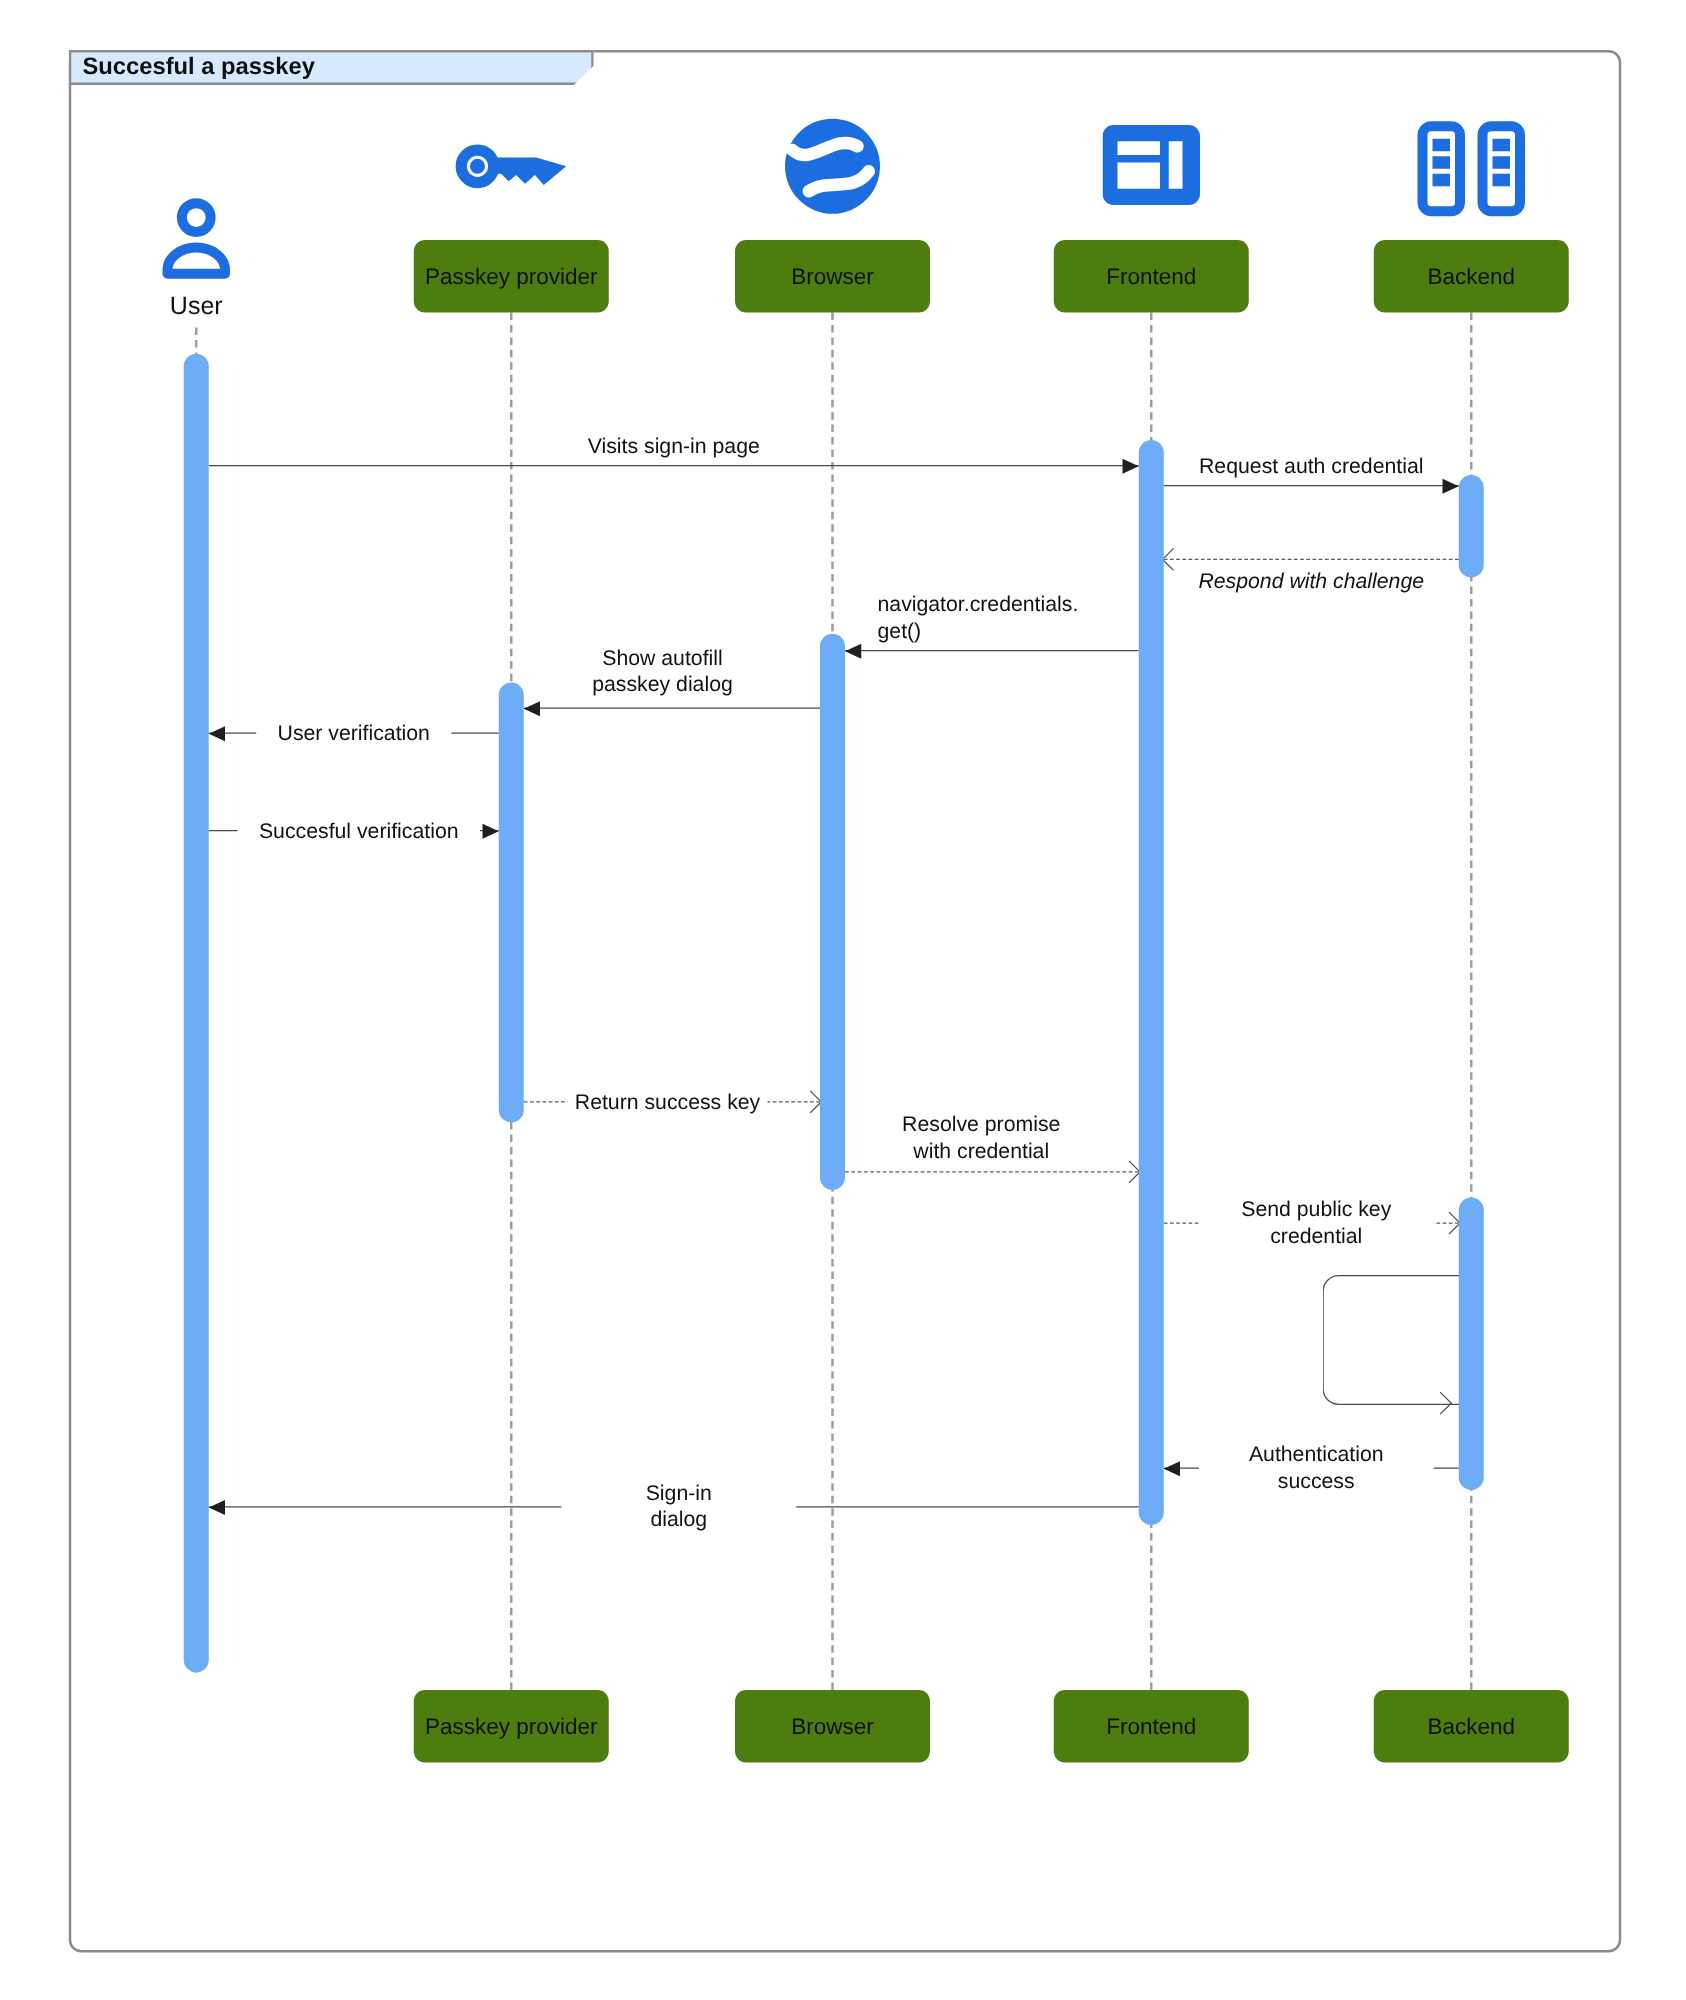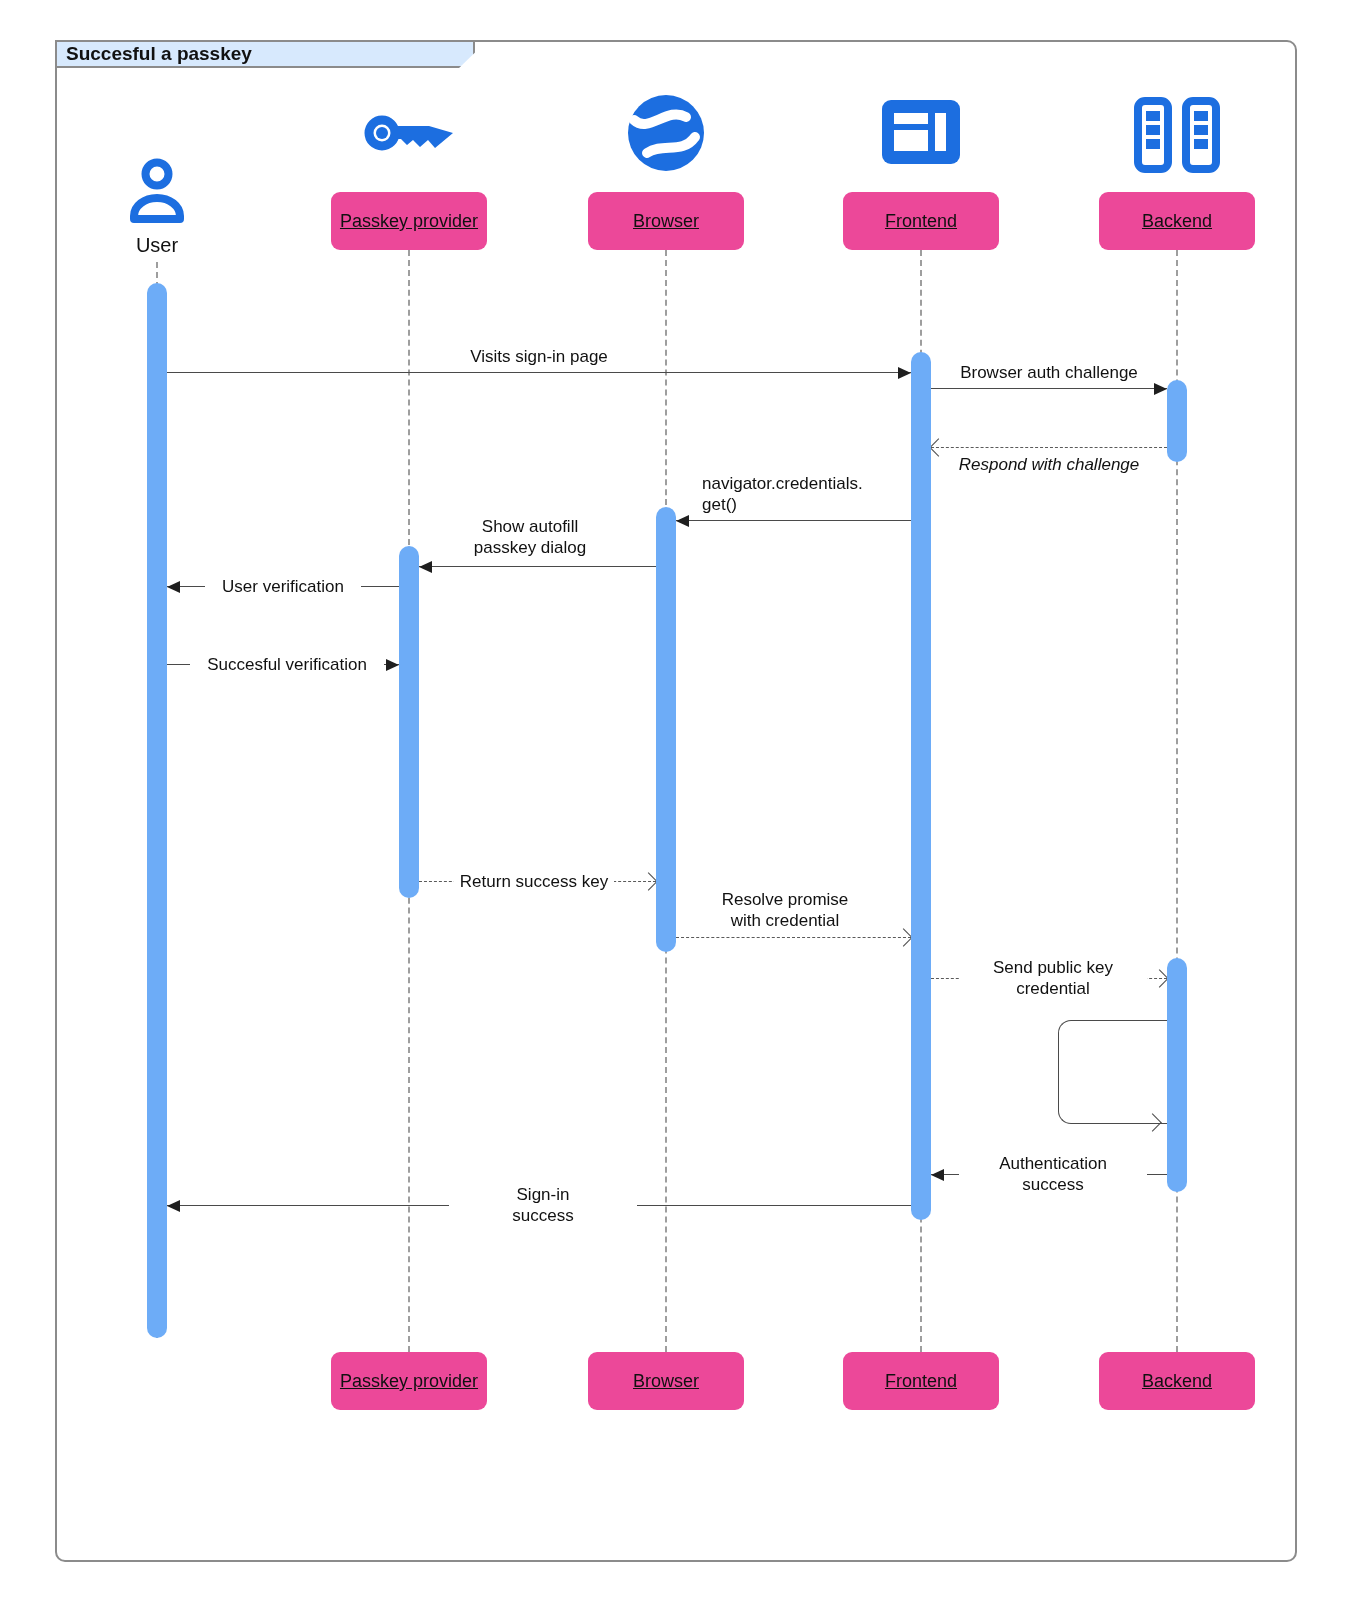--- a/index.html
+++ b/index.html
@@ -1,21 +1,21 @@
 <!DOCTYPE html>
 <html><head>
 <meta charset="utf-8">
 <style>
   html,body{margin:0;padding:0;background:#ffffff;}
   body{font-family:"Liberation Sans","DejaVu Sans",sans-serif;color:#111;}
   .canvas{position:relative;width:1349px;height:1600px;background:#fff;overflow:hidden;}
   .frame{position:absolute;left:55px;top:40px;width:1238px;height:1518px;border:2px solid #8b8b8b;border-radius:10px;}
   .title-tab{position:absolute;left:55px;top:40px;width:420px;height:28px;background:#d7e9fd;border:2px solid #8b8b8b;box-sizing:border-box;clip-path:polygon(0 0,100% 0,100% 45%,calc(100% - 16px) 100%,0 100%);display:flex;align-items:center;}
   .title-tab span{font-size:19px;font-weight:bold;padding-left:9px;}
-  .actor-box{position:absolute;width:156px;height:58px;background:#ec4899;border-radius:9px;display:flex;align-items:center;justify-content:center;text-align:center;font-size:18px;line-height:22px;z-index:4;text-decoration:underline;}
+  .actor-box{position:absolute;width:156px;height:58px;background:#4d7c0f;border-radius:9px;display:flex;align-items:center;justify-content:center;text-align:center;font-size:18px;line-height:22px;z-index:4;}
   .icon{position:absolute;z-index:3;}
   .lifeline{position:absolute;width:0;border-left:2px dashed #9e9e9e;z-index:1;}
   .activation{position:absolute;width:20px;background:#6dacf7;border-radius:10px;z-index:5;}
   .line-solid{position:absolute;height:0;border-top:1.6px solid #4a4a4a;z-index:2;}
   .line-dashed{position:absolute;height:0;border-top:1.6px dashed #5a5a5a;z-index:2;}
   .tri-right{position:absolute;width:0;height:0;border-left:13px solid #1f1f1f;border-top:6px solid transparent;border-bottom:6px solid transparent;z-index:3;}
   .tri-left{position:absolute;width:0;height:0;border-right:13px solid #1f1f1f;border-top:6px solid transparent;border-bottom:6px solid transparent;z-index:3;}
   .chev-right{position:absolute;width:12px;height:12px;border-top:1.6px solid #4a4a4a;border-right:1.6px solid #4a4a4a;transform:rotate(45deg);z-index:3;}
   .chev-left{position:absolute;width:12px;height:12px;border-top:1.6px solid #4a4a4a;border-left:1.6px solid #4a4a4a;transform:rotate(-45deg);z-index:3;}
   .msg-label{position:absolute;font-size:17px;line-height:21px;text-align:center;white-space:pre-line;z-index:3;}
@@ -104,21 +104,21 @@
   <div class="activation" style="left:656px;top:507px;height:445px;"></div>
   <div class="activation" style="left:399px;top:546px;height:352px;"></div>
   <div class="activation" style="left:1167px;top:958px;height:234px;"></div>
 
   <div class="line-solid" style="left:167px;top:372px;width:744px;"></div>
   <span class="tri-right" style="left:898px;top:367px;"></span>
   <div class="msg-label" style="left:167px;top:346px;width:744px;">Visits sign-in page</div>
 
   <div class="line-solid" style="left:931px;top:388px;width:236px;"></div>
   <span class="tri-right" style="left:1154px;top:383px;"></span>
-  <div class="msg-label" style="left:931px;top:362px;width:236px;">Browser auth challenge</div>
+  <div class="msg-label" style="left:931px;top:362px;width:236px;">Request auth credential</div>
 
   <div class="line-dashed" style="left:931px;top:447px;width:236px;"></div>
   <span class="chev-left" style="left:932px;top:441px;"></span>
   <div class="msg-label" style="left:931px;top:454px;width:236px;font-style:italic;">Respond with challenge</div>
 
   <div class="line-solid" style="left:676px;top:520px;width:235px;"></div>
   <span class="tri-left" style="left:676px;top:515px;"></span>
   <div class="msg-label left" style="left:702px;top:473px;width:210px;">navigator.credentials.
 get()</div>
 
@@ -153,21 +153,21 @@
   <span class="chev-right" style="left:1146px;top:1116px;"></span>
 
   <div class="line-solid" style="left:931px;top:1174px;width:236px;"></div>
   <span class="tri-left" style="left:931px;top:1169px;"></span>
   <div class="msg-label bg" style="left:959px;top:1153px;width:180px;">Authentication
 success</div>
 
   <div class="line-solid" style="left:167px;top:1205px;width:744px;"></div>
   <span class="tri-left" style="left:167px;top:1200px;"></span>
   <div class="msg-label bg" style="left:449px;top:1184px;width:180px;">Sign-in
-success</div>
+dialog</div>
 
   <div class="actor-box" style="left:331px;top:1352px;">
     <span>Passkey provider</span>
   </div>
   <div class="actor-box" style="left:588px;top:1352px;">
     <span>Browser</span>
   </div>
   <div class="actor-box" style="left:843px;top:1352px;">
     <span>Frontend</span>
   </div>

